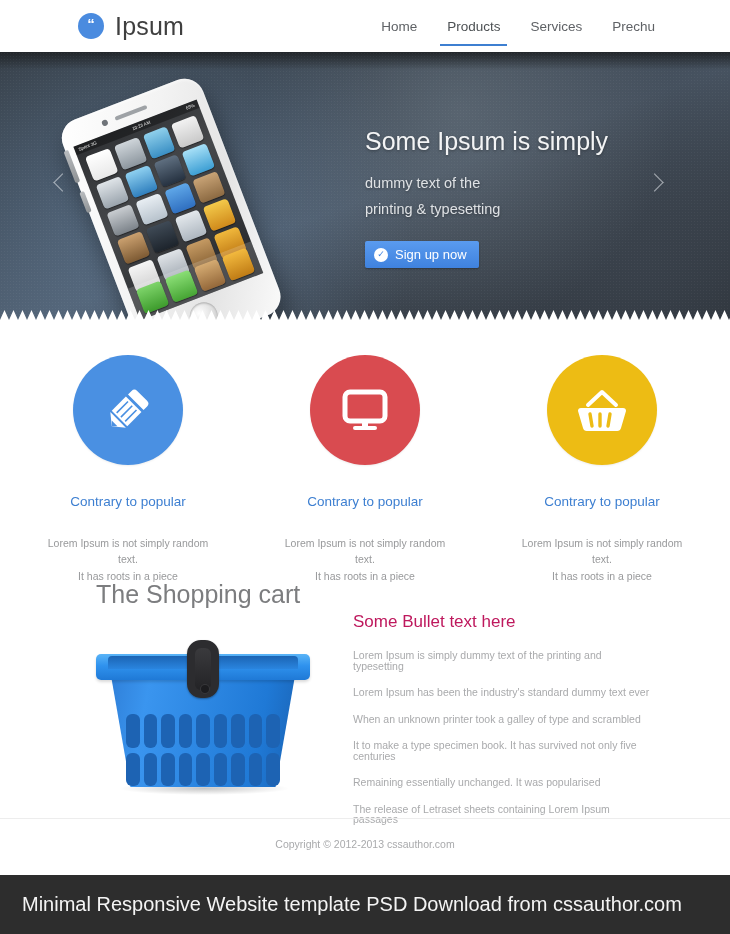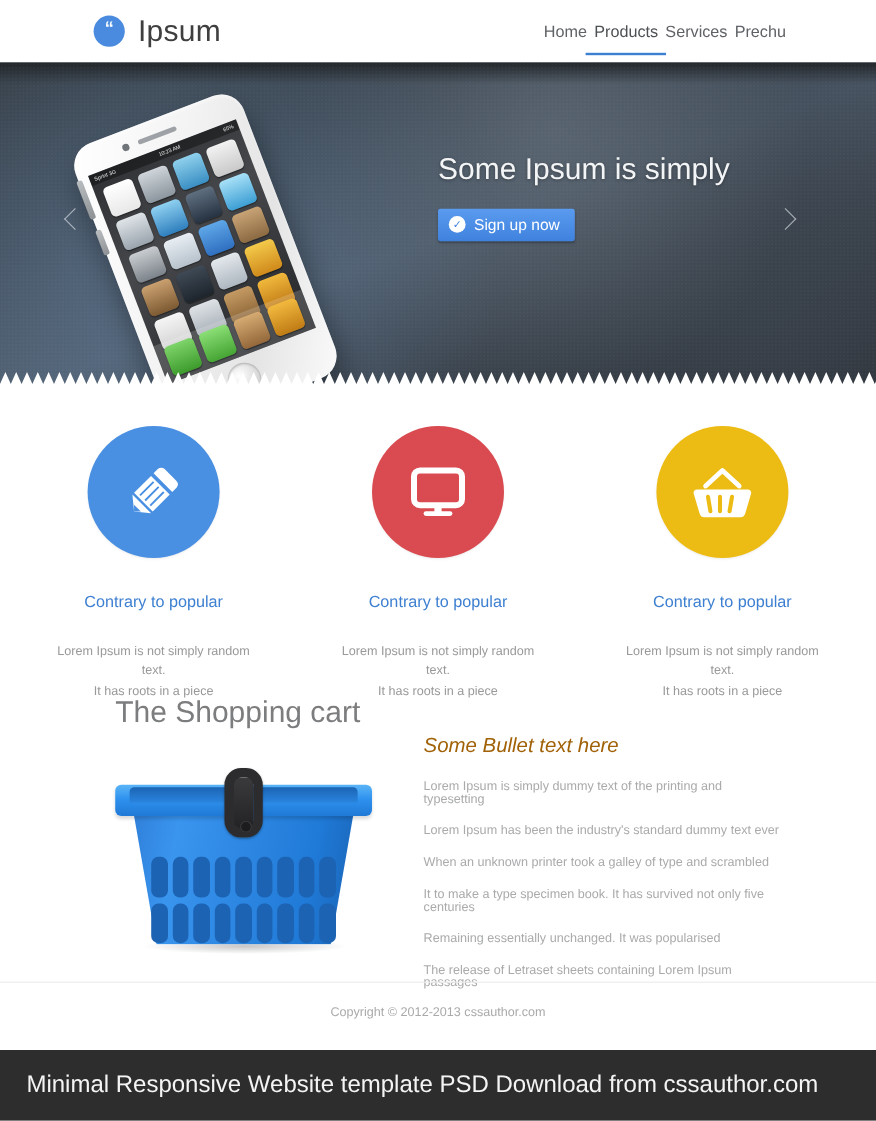--- a/index.html
+++ b/index.html
@@ -23,21 +23,21 @@
     display:flex; align-items:center; justify-content:center;
     font-size:15px; font-weight:bold; line-height:1;
     padding-bottom:5px;
   }
   .brand-name{
     margin-left:11px; font-size:25px; color:#3f3f3f;
     font-weight:normal; letter-spacing:.2px;
   }
   .main-nav{
     position:absolute; right:72px; top:0; height:52px;
-    display:flex; align-items:center; 
+    display:flex; align-items:center; gap:24px;
   }
   .nav-link{
     font-size:13.5px; color:#5f6266; text-decoration:none;
     padding:14px 3px 13px; position:relative; line-height:1;
     white-space:nowrap;
   }
   .nav-link.is-active{ color:#4d5154; }
   .nav-link.is-active:after{
     content:""; position:absolute; left:-4px; right:-4px; bottom:0;
     height:2.5px; background:#3d7fd1;
@@ -222,21 +222,21 @@
     border-radius:50%; background:#1c1c1f;
     box-shadow:0 0 0 1px rgba(255,255,255,.12) inset;
   }
   .basket-shadow{
     position:absolute; left:30px; top:150px; width:172px; height:13px;
     background:radial-gradient(ellipse at center, rgba(0,0,0,.22), rgba(0,0,0,0) 70%);
   }
 
   .bullets{ position:absolute; left:353px; top:612px; width:300px; }
   .bullets-title{
-    font-size:17px; color:#a16207; font-weight:normal;font-style:italic;
+    font-size:17px; color:#be185d; font-weight:normal;
   }
   .bullet-list{ list-style:none; margin-top:18px; }
   .bullet-list li{
     font-size:10.5px; color:#a9aaac; line-height:1; margin-bottom:16px;
   }
 
   
   .footer-sep{
     position:absolute; left:0; top:818px; width:730px; height:1px;
     background:#ededed;
@@ -312,20 +312,24 @@
           <div class="app" style="background:linear-gradient(#d5ab72,#94683a)"></div>
           <div class="app" style="background:linear-gradient(#f2b93e,#c07c15)"></div>
         </div>
       </div>
       <div class="home-btn"></div>
     </div>
   </div>
 
   <div class="hero-copy">
     <h1 class="hero-title">Some Ipsum is simply</h1>
+    <div class="hero-sub">
+      <div>dummy text of the</div>
+      <div>printing &amp; typesetting</div>
+    </div>
     <button class="cta">
       <span class="cta-check">✓</span>
       <span>Sign up now</span>
     </button>
   </div>
 
   <div class="hero-arrow arrow-prev">
       <span></span>
     </div>
   <div class="hero-arrow arrow-next">

